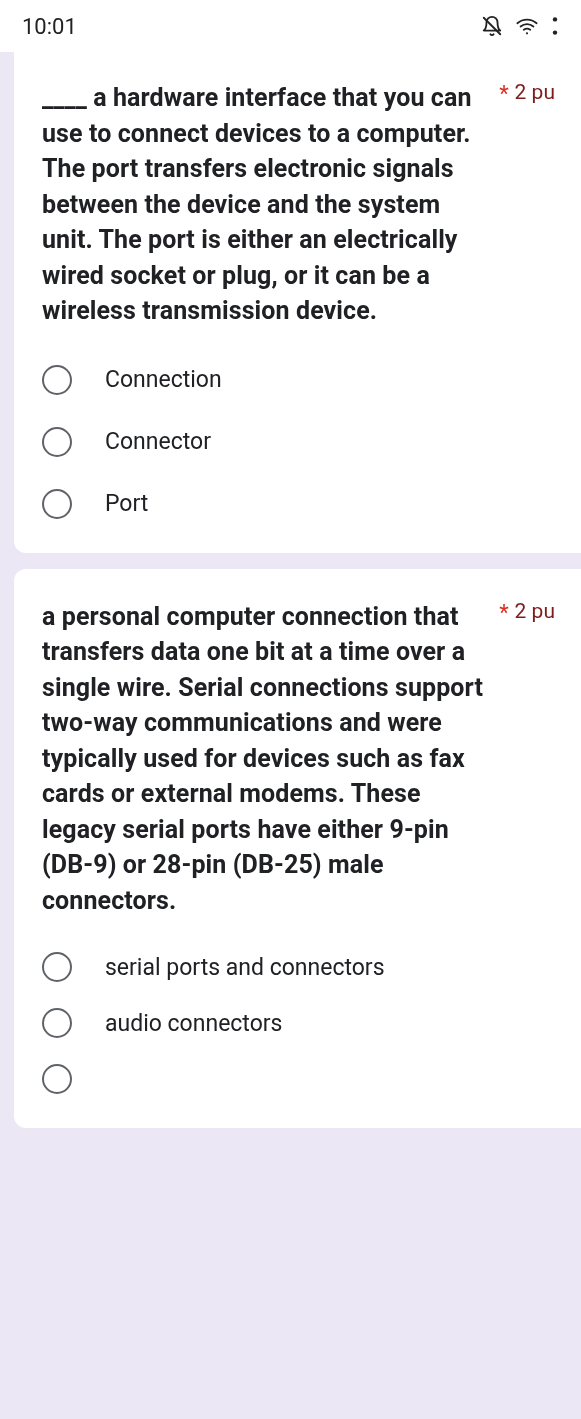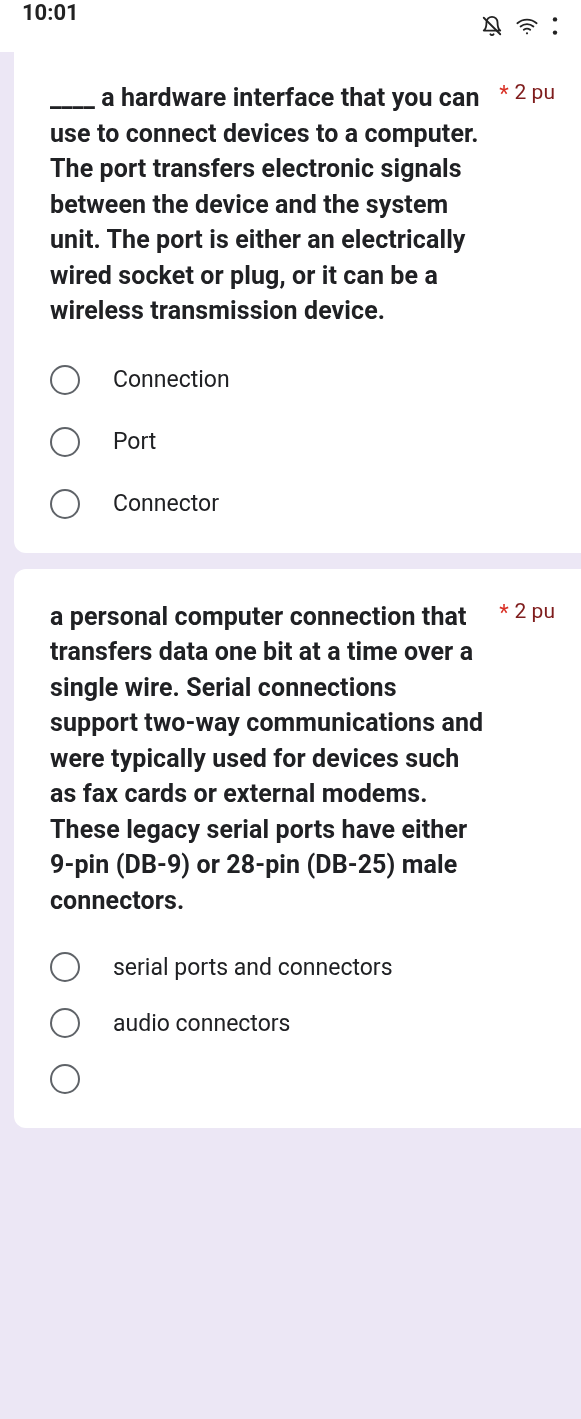--- a/index.html
+++ b/index.html
@@ -6,42 +6,43 @@
   html, body {
     width: 581px;
     height: 1419px;
     font-family: Roboto, "Helvetica Neue", Arial, sans-serif;
     background: #ece7f5;
     color: #202124;
     overflow: hidden;
   }
   .status-bar {
     display: flex;
+    align-items: center;
     justify-content: space-between;
     height: 52px;
     padding: 0 22px 0 22px;
     background: #ffffff;
     font-size: 22px;
-    font-weight: 700;
+    font-weight: 400;
     color: #222;
   }
   .status-icons {
     display: flex;
     align-items: center;
     gap: 12px;
   }
   .status-icons svg { display: block; }
   .content {
     padding: 0 0 0 14px;
   }
   .card {
     background: #ffffff;
     border-radius: 12px 0 0 12px;
     margin-top: 16px;
-    padding: 30px 26px 34px 36px;
+    padding: 30px 26px 34px 28px;
     position: relative;
   }
   .card.first { margin-top: 0; border-radius: 0 0 0 12px; padding-top: 28px; }
   .q-head {
     display: flex;
     align-items: flex-start;
   }
   .q-text {
     flex: 1;
     font-size: 25px;
@@ -119,25 +120,25 @@
         <span class="points">2 pu</span>
       </div>
     </div>
     <div class="options">
       <label class="option">
         <span class="radio"></span>
         <span class="option-label">Connection</span>
       </label>
       <label class="option">
         <span class="radio"></span>
-        <span class="option-label">Port</span>
+        <span class="option-label">Connector</span>
       </label>
       <label class="option">
         <span class="radio"></span>
-        <span class="option-label">Connector</span>
+        <span class="option-label">Port</span>
       </label>
     </div>
   </div>
 
   <div class="card second">
     <div class="q-head">
       <div class="q-text">a personal computer connection that transfers data one bit at a time over a single wire. Serial connections support two-way communications and were typically used for devices such as fax cards or external modems. These legacy serial ports have either 9-pin (DB-9) or 28-pin (DB-25) male connectors.</div>
       <div class="req">
         <span class="asterisk">*</span>
         <span class="points">2 pu</span>

